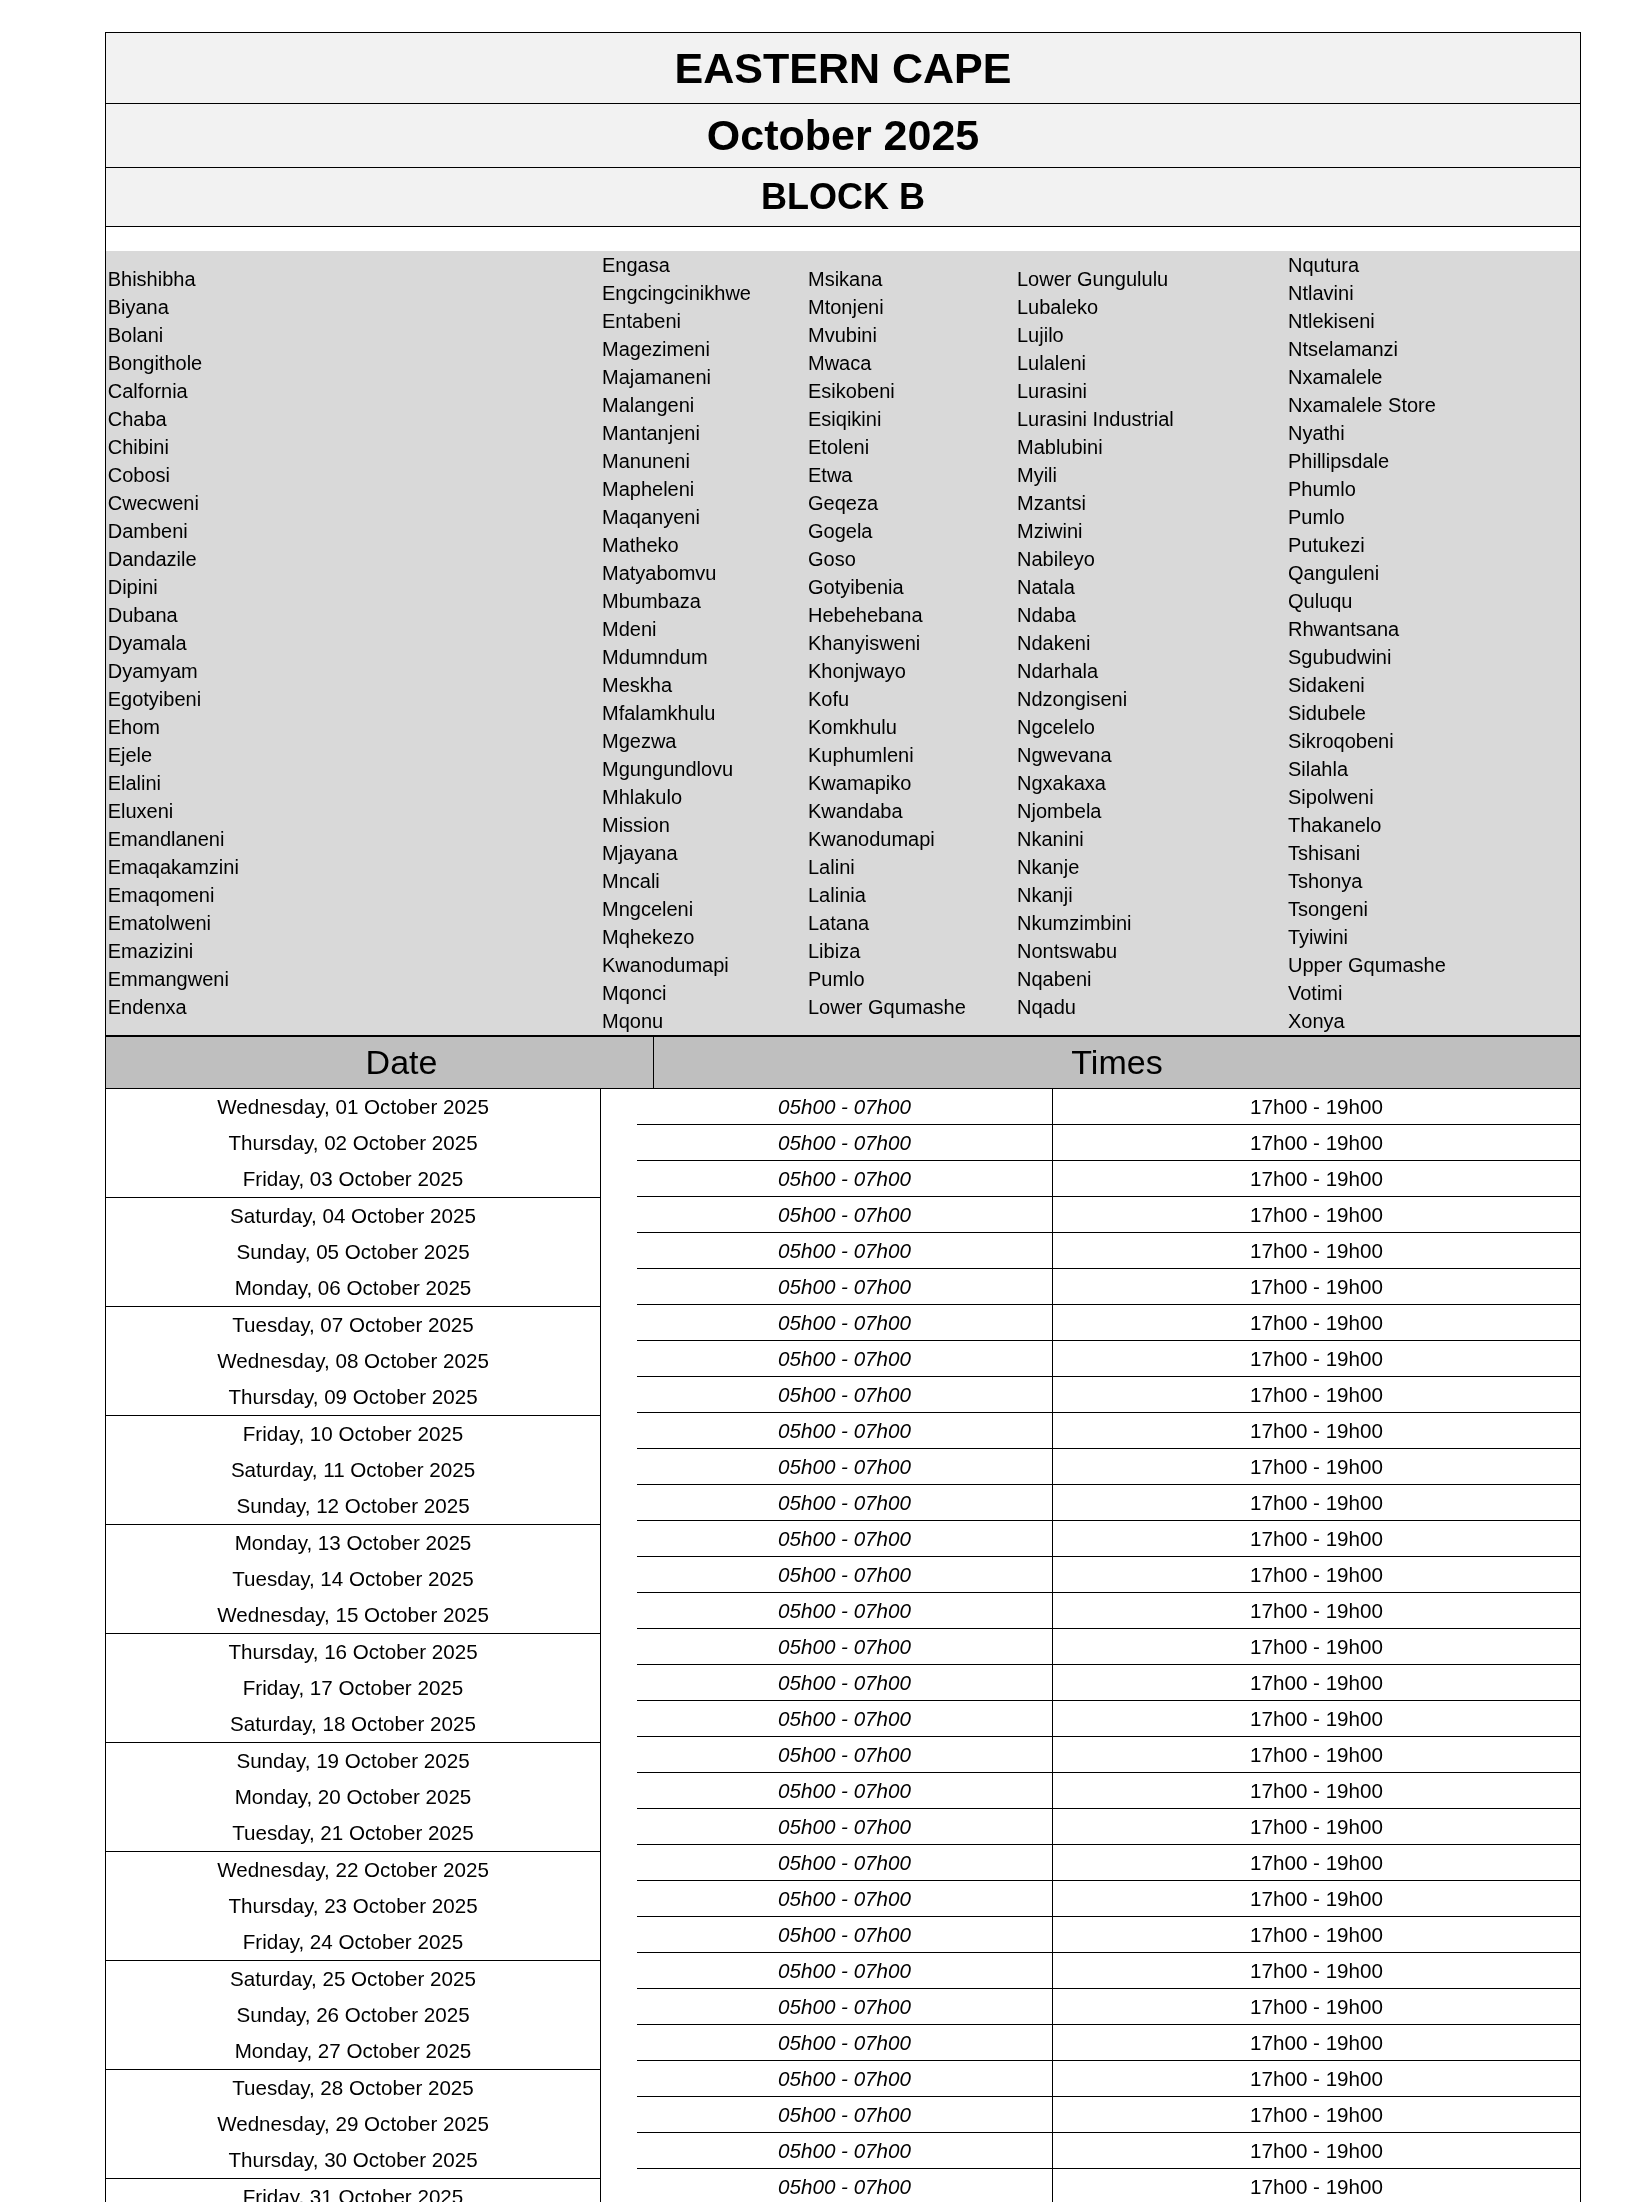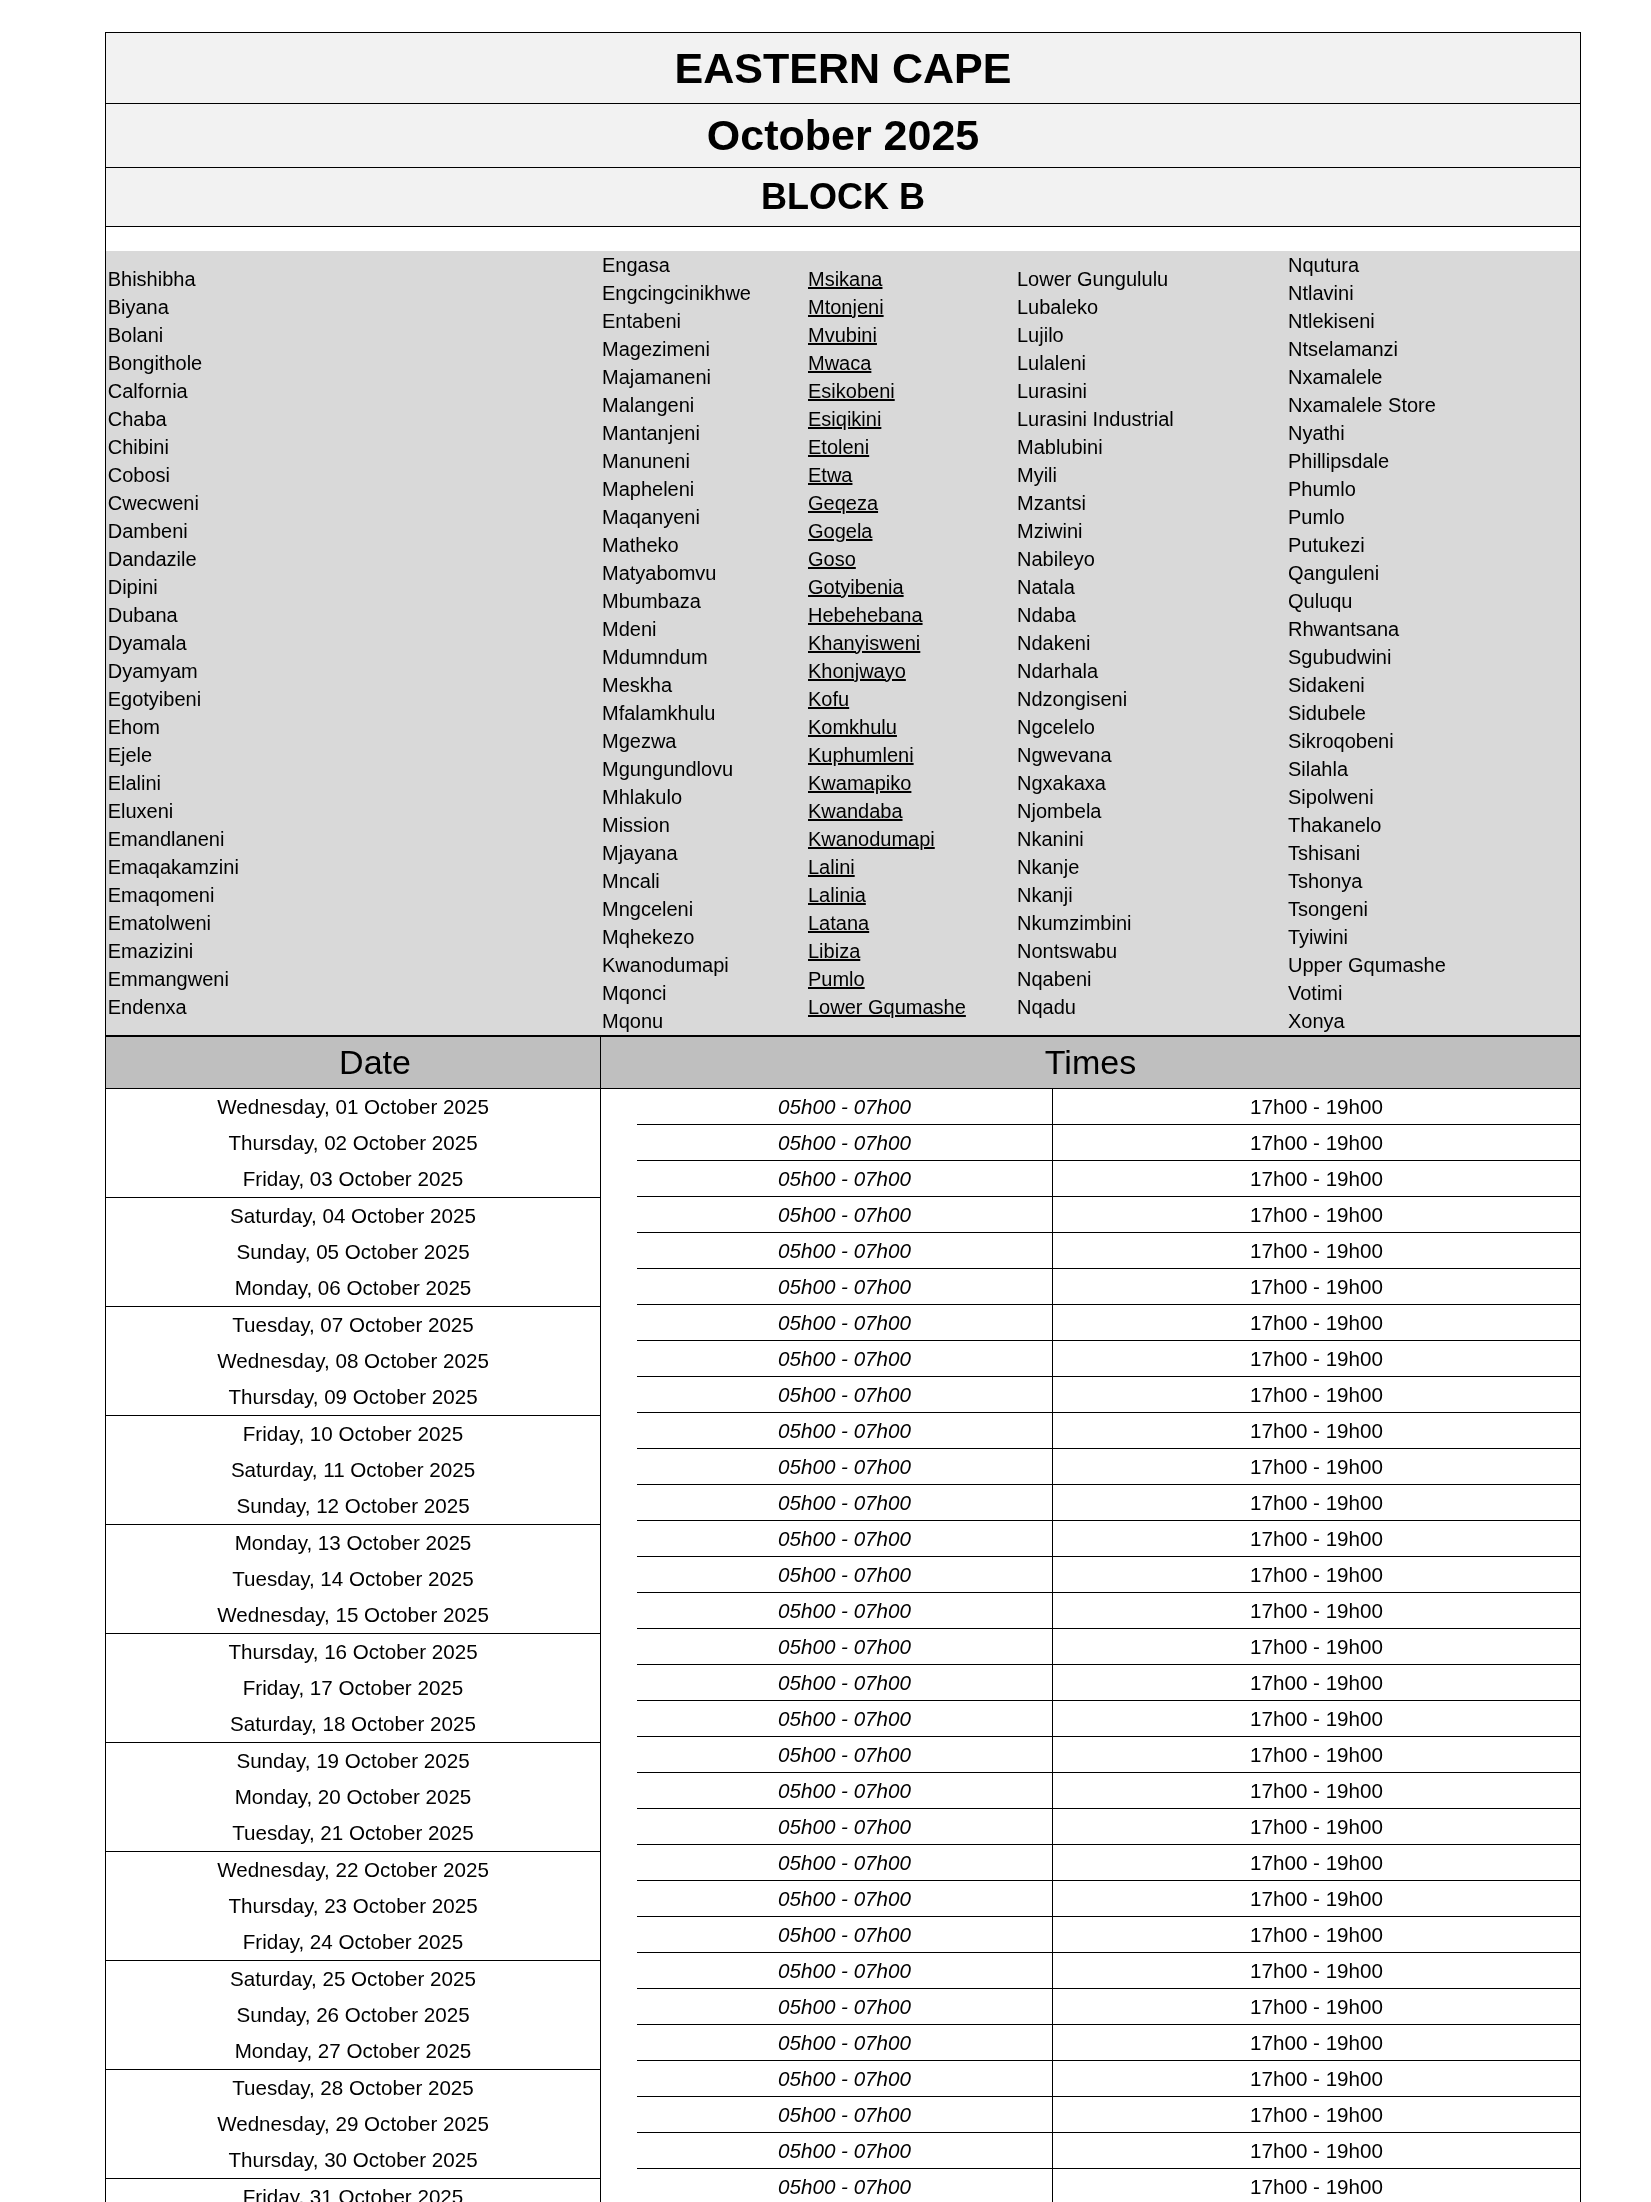--- a/index.html
+++ b/index.html
@@ -7,26 +7,26 @@
   .sheet { position: absolute; left: 105px; top: 32px; width: 1476px; border: 1.7px solid #000; box-sizing: border-box; }
   .hrow { background: #f2f2f2; text-align: center; font-weight: bold; border-bottom: 1.7px solid #000; box-sizing: border-box; display: flex; align-items: center; justify-content: center; }
   .h-title { height: 71px; font-size: 43px; border-bottom-width: 0.9px; }
   .h-month { height: 64px; font-size: 43px; }
   .h-block { height: 59px; font-size: 36px; }
   .areas { position: relative; height: 786px; background: #d9d9d9; border-bottom: 2.6px solid #000; box-sizing: border-box; font-size: 20px; margin-top: 24px; }
   .acol { position: absolute; top: 0; }
   .acol div { height: 28px; line-height: 28px; white-space: nowrap; }
   .c1 { left: 1.7px; top: 13.8px; }
   .c2 { left: 496px; top: 0px; }
-  .c3 { left: 702px; top: 13.8px; text-decoration: underline; }
+  .c3 { left: 702px; top: 13.8px; }
   .c4 { left: 911px; top: 13.8px; }
   .c5 { left: 1182px; top: 0px; }
   .thead { display: flex; height: 52px; background: #bfbfbf; border-bottom: 1.7px solid #000; box-sizing: border-box; font-size: 34px; }
   .thead div { display: flex; align-items: center; justify-content: center; }
-  .th-date { width: 495px; border-right: 0.9px solid #000; box-sizing: border-box; padding-left: 44px; }
+  .th-date { width: 548px; border-right: 0.9px solid #000; box-sizing: border-box; padding-left: 44px; }
   .th-times { flex: 1; }
   .tbody { display: flex; gap: 36px; }
   .dcol { width: 495px; border-right: 0.9px solid #000; box-sizing: border-box; }
   .dgroup { border-bottom: 0.9px solid #000; box-sizing: border-box; }
   .dgroup:last-child { border-bottom: none; }
   .dcell { height: 36px; line-height: 36px; text-align: center; font-size: 20.6px; }
   .tcol { flex: 1; }
   .trow { display: flex; height: 36px; border-bottom: 1.7px solid #000; box-sizing: border-box; font-size: 20.6px; }
   .trow:last-child { border-bottom: none; }
   .tcell { display: flex; align-items: center; justify-content: center; }

